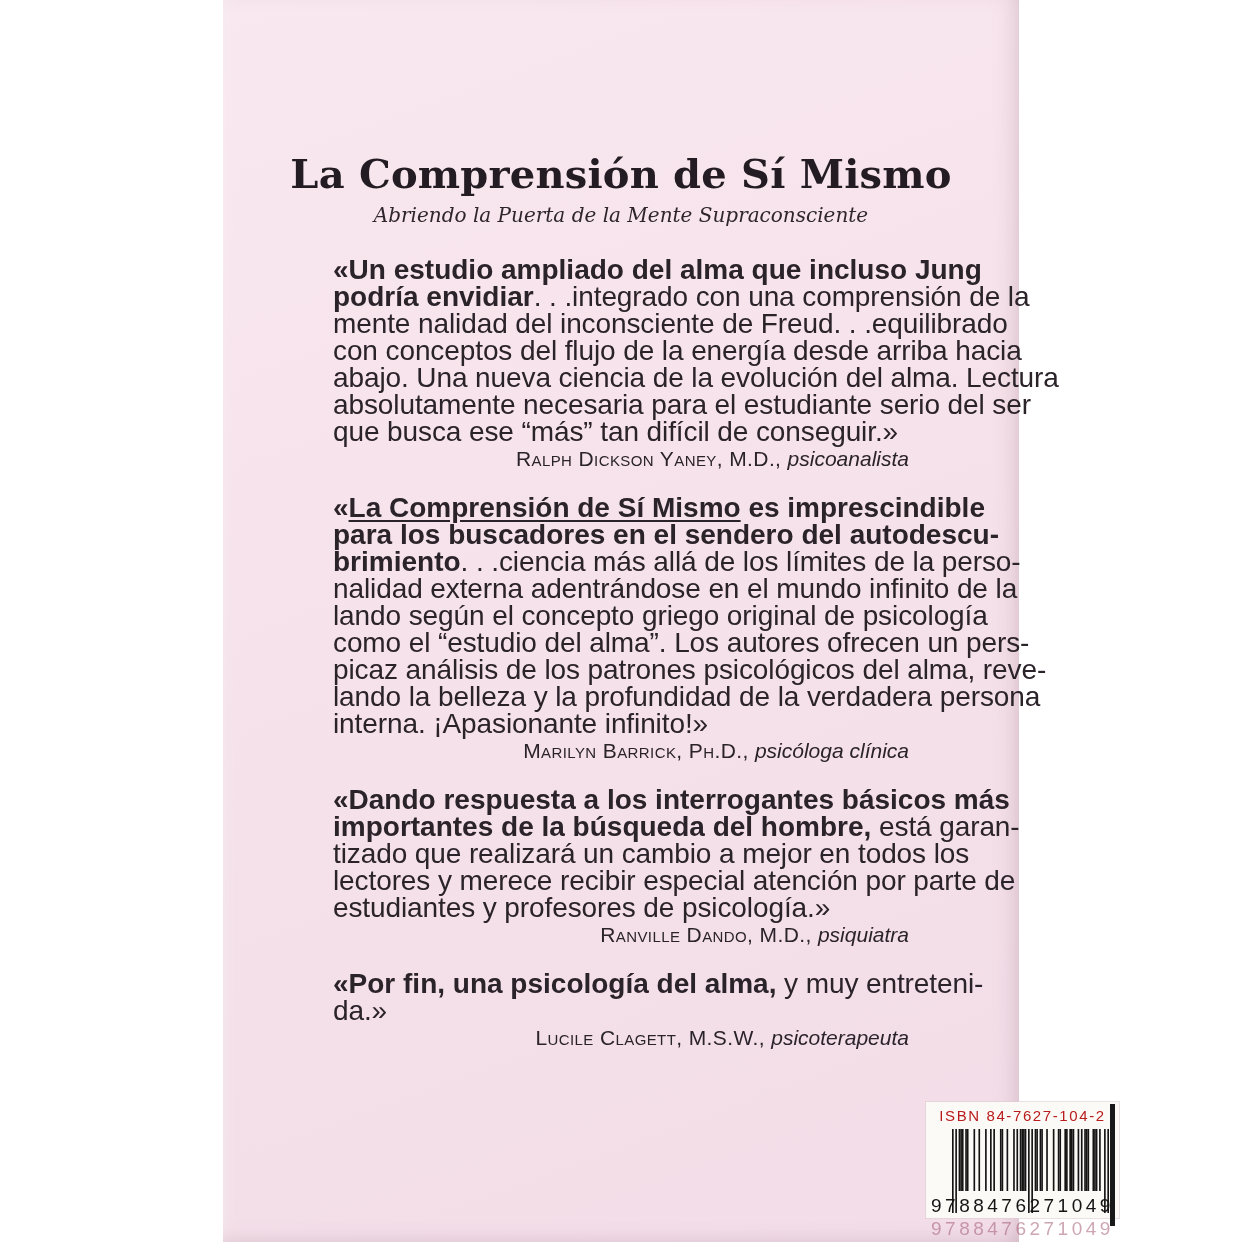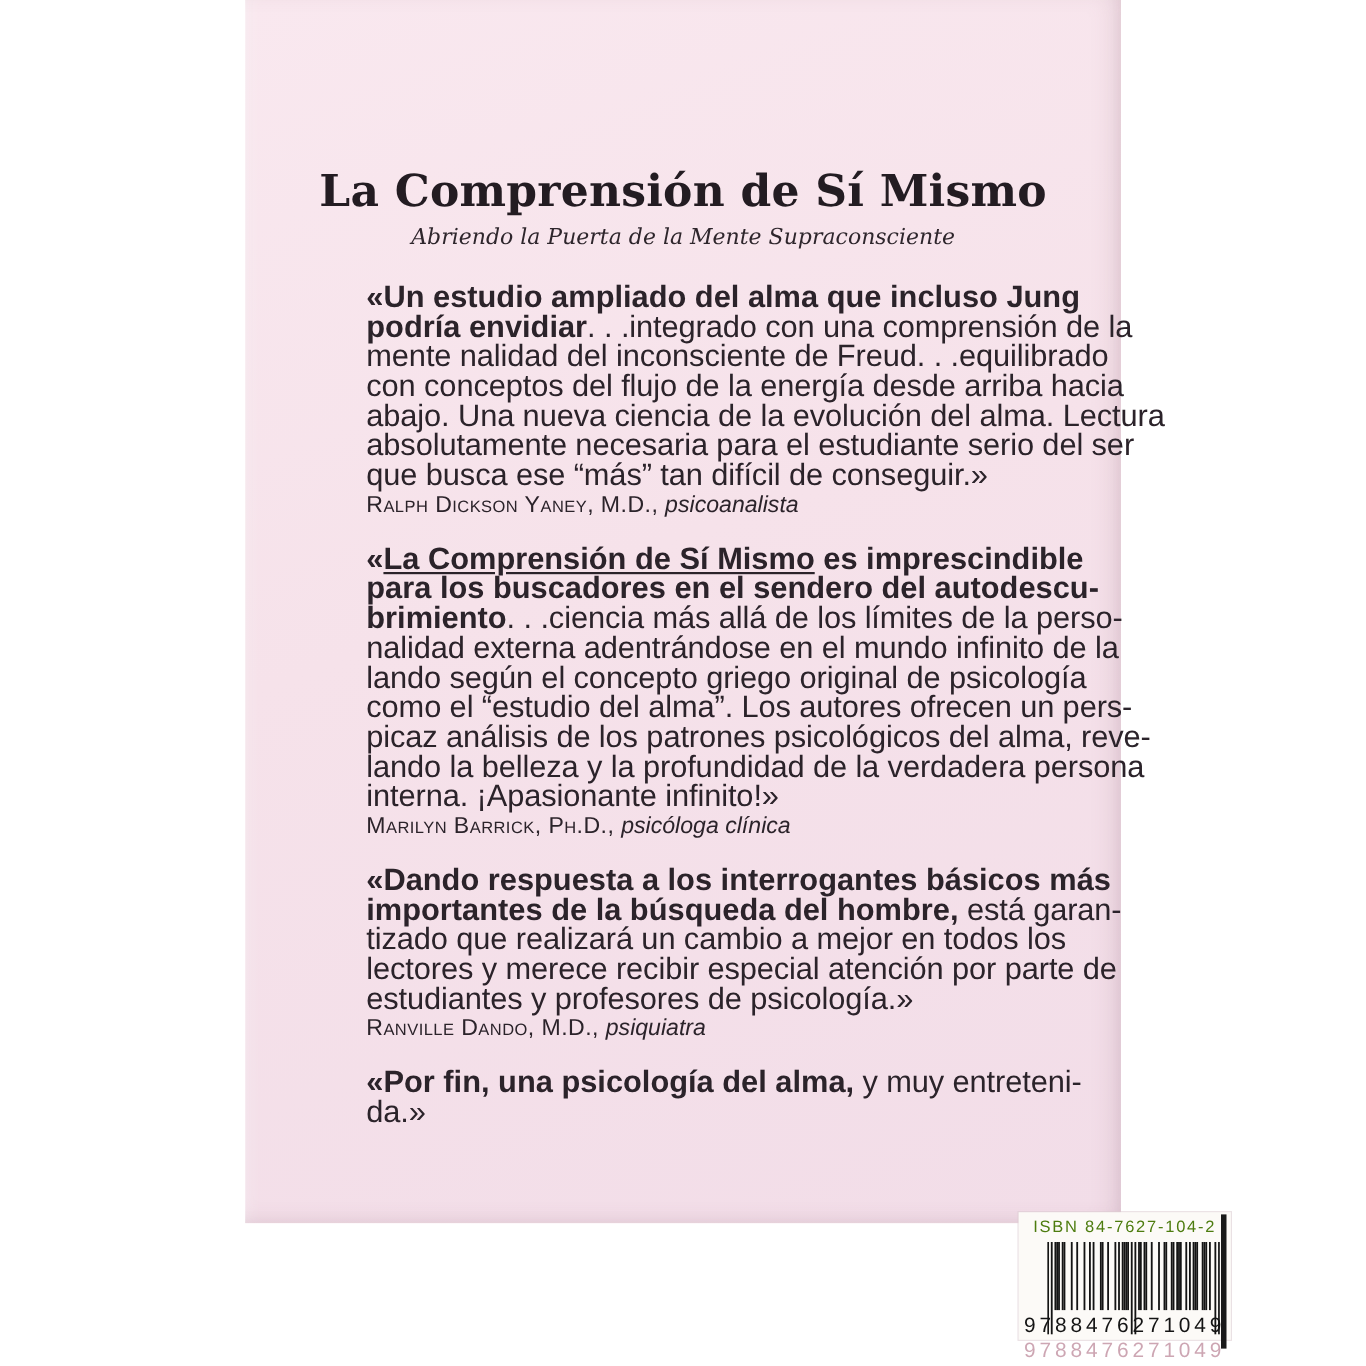--- a/index.html
+++ b/index.html
@@ -1,41 +1,41 @@
 <!DOCTYPE html>
 <html><head>
 <meta charset="utf-8">
 <style>
   html,body{margin:0;padding:0;background:#ffffff;}
   .stage{position:relative;width:1242px;height:1242px;background:#ffffff;overflow:hidden;
          font-family:"Liberation Sans",sans-serif;}
-  .cover{position:absolute;left:223px;top:0;width:796px;height:1112px;
+  .cover{position:absolute;left:223px;top:0;width:796px;height:1242px;
          background:linear-gradient(160deg,#f9e8ef 0%,#f6e2ea 45%,#f2dde8 100%);
          box-shadow:inset -16px 0 26px -16px rgba(130,85,105,.28),
                     inset 0 -12px 22px -14px rgba(130,85,105,.18),
                     inset 10px 0 18px -14px rgba(255,255,255,.8);
          color:#2a2228;}
   .book-title{position:absolute;left:0;top:150px;width:100%;margin:0;text-align:center;
          font-family:"DejaVu Serif","Liberation Serif",serif;font-weight:bold;
          font-size:40px;letter-spacing:.2px;color:#231c22;}
   .book-subtitle{position:absolute;left:0;top:203px;width:100%;text-align:center;
          font-family:"DejaVu Serif","Liberation Serif",serif;font-style:italic;
          font-size:20px;color:#2e262c;}
   .quotes{position:absolute;left:110px;top:256px;width:586px;}
   .quote{margin:0 0 22px 0;}
   .qline{font-size:28px;line-height:27px;letter-spacing:-0.1px;color:#2b232a;white-space:nowrap;}
   .qline .b{font-weight:700;letter-spacing:0;}
   .qline .u{text-decoration:underline;text-underline-offset:3px;}
-  .attrib{font-size:21px;line-height:27px;text-align:left;padding-right:10px;color:#2b232a;}
+  .attrib{font-size:21px;line-height:27px;text-align:right;padding-right:10px;color:#2b232a;}
   .att-name{font-variant:small-caps;letter-spacing:.4px;}
   .att-role{font-style:italic;}
   .barcode-box{position:absolute;left:703px;top:1102px;width:193px;height:116px;
          background:#fcfaf7;box-shadow:0 0 0 1px rgba(220,205,210,.6);}
   .isbn-label{position:absolute;top:5px;left:0;width:100%;text-align:center;
-         font-size:15px;letter-spacing:1.6px;color:#4d7c0f;}
+         font-size:15px;letter-spacing:1.6px;color:#b91c1c;}
   .bars-svg{position:absolute;left:26px;top:27px;width:157px;height:86px;}
   .bc-digits{position:absolute;left:5px;right:9px;bottom:1px;display:flex;
          justify-content:space-between;font-size:19px;color:#141414;
          font-family:"Liberation Sans",sans-serif;}
   .bc-digits span{letter-spacing:3.5px;}
   .barcode-edge{position:absolute;left:887px;top:1104px;width:5px;height:122px;background:#191919;}
   .ghost-digits{position:absolute;left:708px;top:1218px;width:176px;display:flex;
          justify-content:space-between;font-size:19px;color:rgba(164,92,116,.55);
          filter:blur(.6px);}
   .ghost-digits span{letter-spacing:3.5px;}
@@ -74,20 +74,21 @@
           <div class="qline"><span class="b">«Dando respuesta a los interrogantes básicos más</span></div>
           <div class="qline"><span class="b">importantes de la búsqueda del hombre,</span><span> está garan-</span></div>
           <div class="qline"><span>tizado que realizará un cambio a mejor en todos los</span></div>
           <div class="qline"><span>lectores y merece recibir especial atención por parte de</span></div>
           <div class="qline"><span>estudiantes y profesores de psicología.»</span></div>
           <div class="attrib"><span class="att-name">Ranville Dando, M.D., </span><span class="att-role">psiquiatra</span></div>
         </div>
         <div class="quote">
           <div class="qline"><span class="b">«Por fin, una psicología del alma,</span><span> y muy entreteni-</span></div>
           <div class="qline"><span>da.»</span></div>
+          <div class="attrib"><span class="att-name">Lucile Clagett, M.S.W., </span><span class="att-role">psicoterapeuta</span></div>
         </div>
       </div>
 
     <div class="barcode-box">
       <div class="isbn-label">ISBN 84-7627-104-2</div>
       <svg id="bars" class="bars-svg" viewBox="0 0 95 86" preserveAspectRatio="none">
           <rect x="0" y="0" width="1" height="84" fill="#141414"></rect>
           <rect x="2" y="0" width="1" height="84" fill="#141414"></rect>
           <rect x="4" y="0" width="1" height="62" fill="#141414"></rect>
           <rect x="5" y="0" width="1" height="62" fill="#141414"></rect>

